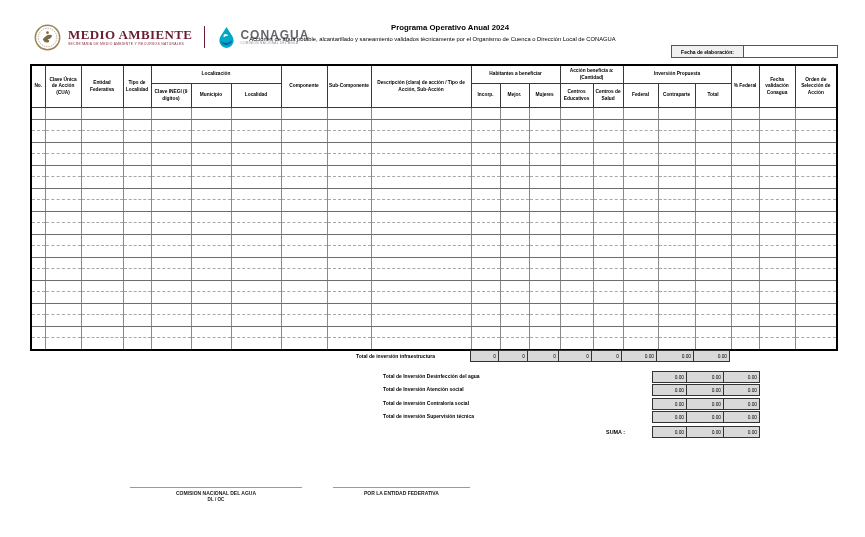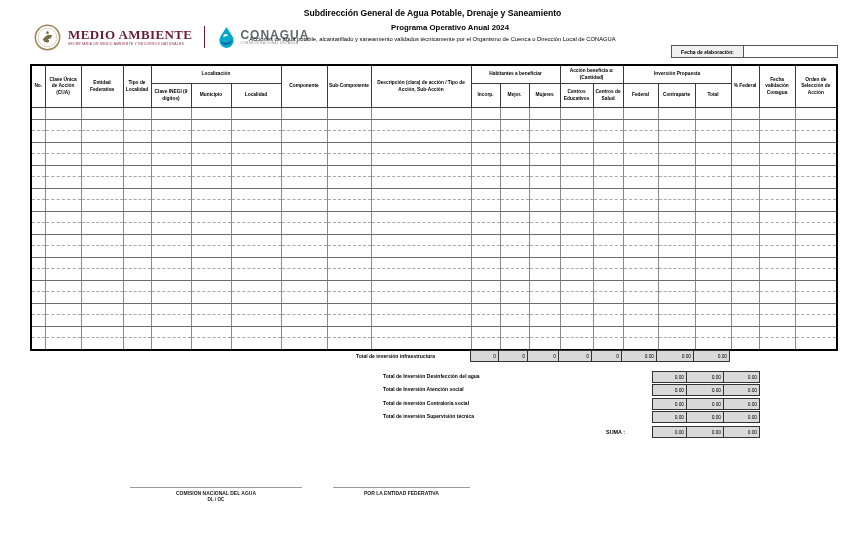--- a/index.html
+++ b/index.html
@@ -86,21 +86,20 @@
         <path d="M4 16 q6 4 12 -1 a6.3 6.3 0 0 1 -12 1 Z" fill="#0068A8"></path>
         <path d="M7 9 q3 -2 5 1 q-3 0 -5 2 Z" fill="#ffffff"></path>
       </svg>
       <div class="cna-block">
         <div class="cna-title">CONAGUA</div>
         <div class="cna-sub">COMISIÓN NACIONAL DEL AGUA</div>
       </div>
     </div>
   </div>
 
-  <div class="title-1">Subdirección General de Agua Potable, Drenaje y Saneamiento</div>
   <div class="title-2">Programa Operativo Anual 2024</div>
   <div class="subtitle">Acciones de agua potable, alcantarillado y saneamiento validados técnicamente por el Organismo de Cuenca o Dirección Local de CONAGUA</div>
 
   <div id="fecha-box">
     <div class="fecha-label">Fecha de elaboración:</div>
     <div class="fecha-value"></div>
   </div>
 
   <table id="poa-table">
     <colgroup>

